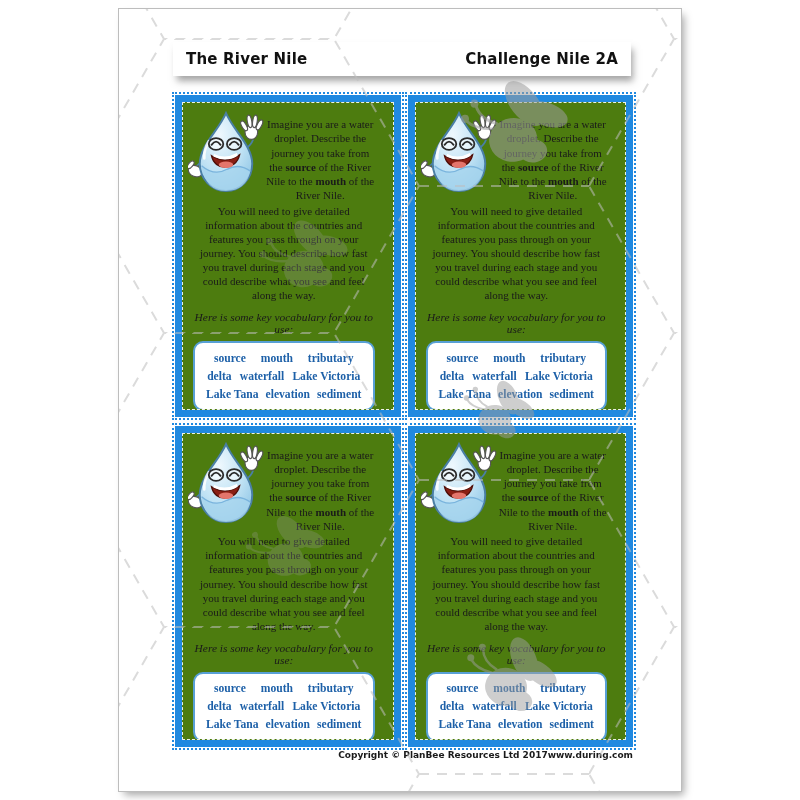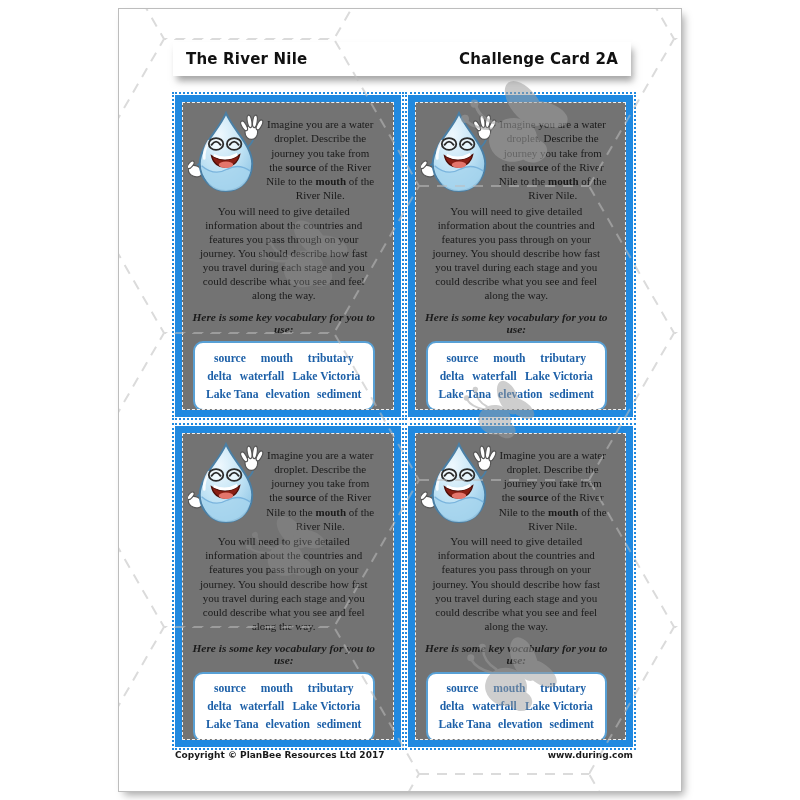--- a/index.html
+++ b/index.html
@@ -18,55 +18,55 @@
   .header-box span { font-family:"DejaVu Sans", sans-serif; font-weight:700;
                      font-size:15px; color:#111; letter-spacing:0.2px; }
 
   .cards { position:absolute; left:56px; top:86px; width:458px; height:652px;
            display:grid; grid-template-columns:1fr 1fr; grid-template-rows:1fr 1fr;
            column-gap:7px; row-gap:9px; z-index:2; }
 
   .card { border:7px solid #2089e0; outline:2px dotted #2089e0; outline-offset:1px;
           background:#d8eefb; position:relative; }
   .card-inner { position:absolute; inset:0; border:1px dashed rgba(255,255,255,0.9);
-                background:#737373; padding:4px 16px 0 8px; overflow:hidden;
+                background:#4d7c0f; padding:4px 16px 0 8px; overflow:hidden;
                 text-align:center; color:#1a1a1a; }
 
   .card-top { display:flex; align-items:flex-start; margin-top:3px; }
   .droplet { width:76px; height:86px; flex:0 0 auto; margin-left:-3px; }
   .intro { flex:1; font-size:11px; line-height:1.3; padding-top:7px; }
   .intro b, .para2 b { font-weight:700; }
 
   .para2 { font-size:11px; line-height:1.28; margin-top:1px; padding:0 2px; }
 
-  .vocab-label { font-size:11.4px; font-weight:700; font-style:italic; margin-top:9px; }
+  .vocab-label { font-size:11.4px; font-weight:400; font-style:italic; margin-top:9px; }
 
   .vocab-box { background:#ffffff; border:2px solid #58a0d5; border-radius:10px;
                margin:6px 2px 0 2px; padding:6px 4px; }
   .vocab-row { display:flex; justify-content:space-evenly; align-items:center;
                padding:2.5px 0; }
   .vocab-row span { color:#1d60a8; font-weight:700; font-size:11.6px; }
 
   .footer { position:absolute; left:56px; top:741px; width:458px; display:flex;
-            justify-content:space-between; z-index:3; }
+            justify-content:flex-end; z-index:3; }
   .footer span { font-family:"DejaVu Sans", sans-serif; font-weight:700;
                  font-size:9px; color:#1a1a1a; }
 
   .watermark { position:absolute; left:0; top:0; width:562px; height:782px;
                z-index:8; pointer-events:none; }
 </style>
 </head>
 <body>
 
 <div class="stage">
   <div class="page">
 
     <div class="header-box">
       <span>The River Nile</span>
-      <span>Challenge Card 2A</span>
+      <span>Challenge Nile 2A</span>
     </div>
 
     <div class="cards" id="cards">
   <div class="card">
     <div class="card-inner">
 
       <div class="card-top">
         <svg class="droplet" viewBox="0 0 84 94">
           <defs>
             <radialGradient id="dg" cx="38%" cy="28%" r="85%">

